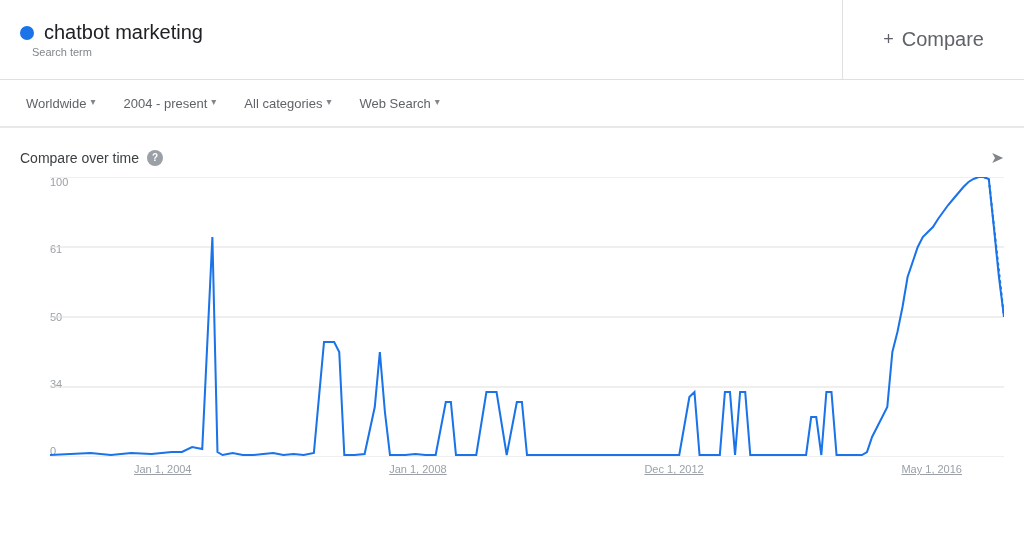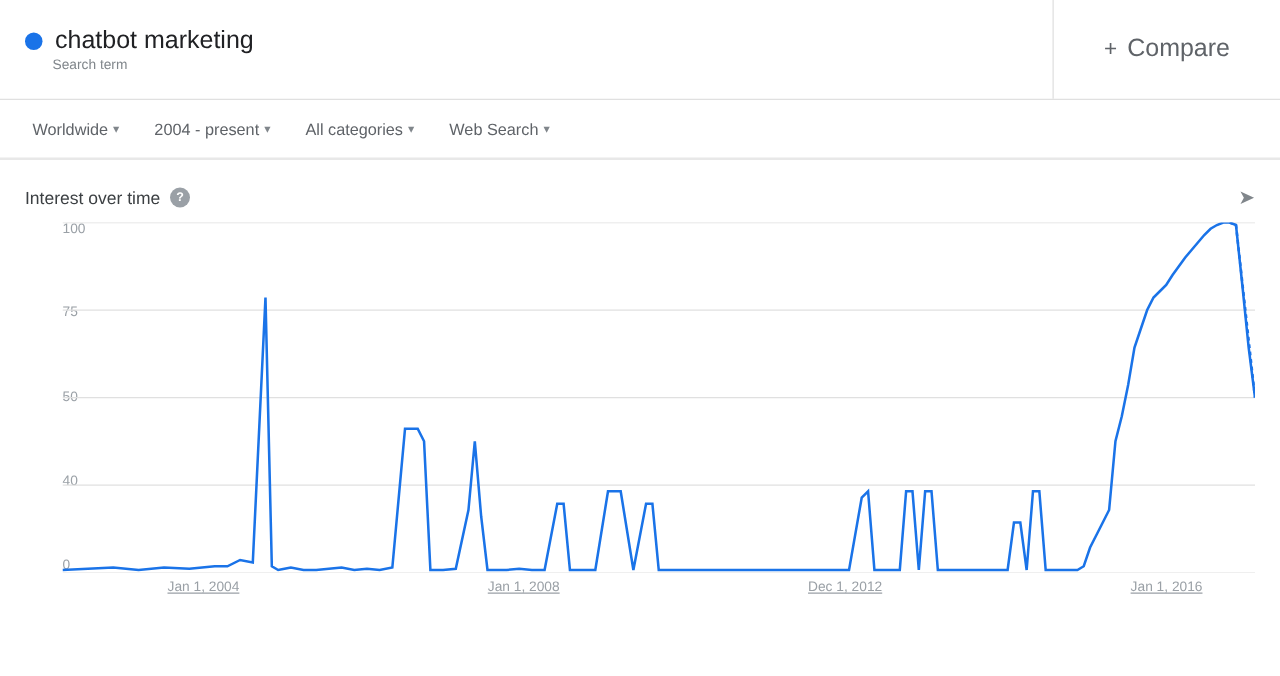--- a/index.html
+++ b/index.html
@@ -36,21 +36,21 @@
       flex-shrink: 0;
     }
     .search-term-title {
       font-size: 20px;
       font-weight: 400;
       color: #202124;
     }
     .search-term-label {
       font-size: 11px;
       color: #80868b;
-      margin-left: 22px;
+      margin-left: 12px;
       margin-top: 2px;
     }
     .header-right {
       display: flex;
       align-items: center;
       padding: 0 40px;
       gap: 8px;
       color: #5f6368;
       font-size: 15px;
       cursor: pointer;
@@ -66,21 +66,20 @@
     .filters-bar {
       display: flex;
       align-items: center;
       padding: 0 16px;
       height: 48px;
       border-bottom: 2px solid #e8e8e8;
       gap: 8px;
     }
     .filter-btn {
       display: flex;
-      align-items: center;
       gap: 4px;
       padding: 6px 10px;
       border: none;
       background: none;
       cursor: pointer;
       color: #5f6368;
       font-size: 13px;
       border-radius: 2px;
     }
     .chevron {
@@ -188,35 +187,35 @@
   </button>
   <button class="filter-btn">
     <span>Web Search</span>
     <span class="chevron">▾</span>
   </button>
 </div>
 
 <div class="interest-section">
   <div class="interest-header">
     <div class="interest-title-row">
-      <span class="interest-title">Interest over time</span>
+      <span class="interest-title">Compare over time</span>
       <div class="help-icon">?</div>
     </div>
     <div class="share-icon">➤</div>
   </div>
 </div>
 
 <div class="chart-container">
   <div style="position:relative; display:flex; width:100%; height:280px; margin-top:10px;">
 
     <div class="y-axis">
       <span class="y-label">0</span>
-      <span class="y-label">40</span>
+      <span class="y-label">34</span>
       <span class="y-label">50</span>
-      <span class="y-label">75</span>
+      <span class="y-label">61</span>
       <span class="y-label">100</span>
     </div>
 
     <div style="flex:1; position:relative;">
       <svg width="100%" height="100%" viewBox="0 0 940 280" preserveAspectRatio="none">
 
         <line x1="0" y1="280" x2="940" y2="280" stroke="#e0e0e0" stroke-width="1"></line>
         <line x1="0" y1="210" x2="940" y2="210" stroke="#e0e0e0" stroke-width="1"></line>
         <line x1="0" y1="140" x2="940" y2="140" stroke="#e0e0e0" stroke-width="1"></line>
         <line x1="0" y1="70" x2="940" y2="70" stroke="#e0e0e0" stroke-width="1"></line>
@@ -351,15 +350,15 @@
         <line x1="920" y1="0" x2="925" y2="2" stroke="#1a73e8" stroke-width="2" stroke-dasharray="3,3"></line>
         <line x1="925" y1="2" x2="940" y2="140" stroke="#1a73e8" stroke-width="2" stroke-dasharray="3,3"></line>
       </svg>
     </div>
   </div>
 
   <div class="x-axis-labels">
     <span>Jan 1, 2004</span>
     <span>Jan 1, 2008</span>
     <span>Dec 1, 2012</span>
-    <span>Jan 1, 2016</span>
+    <span>May 1, 2016</span>
   </div>
 </div>
 
 </body></html>

